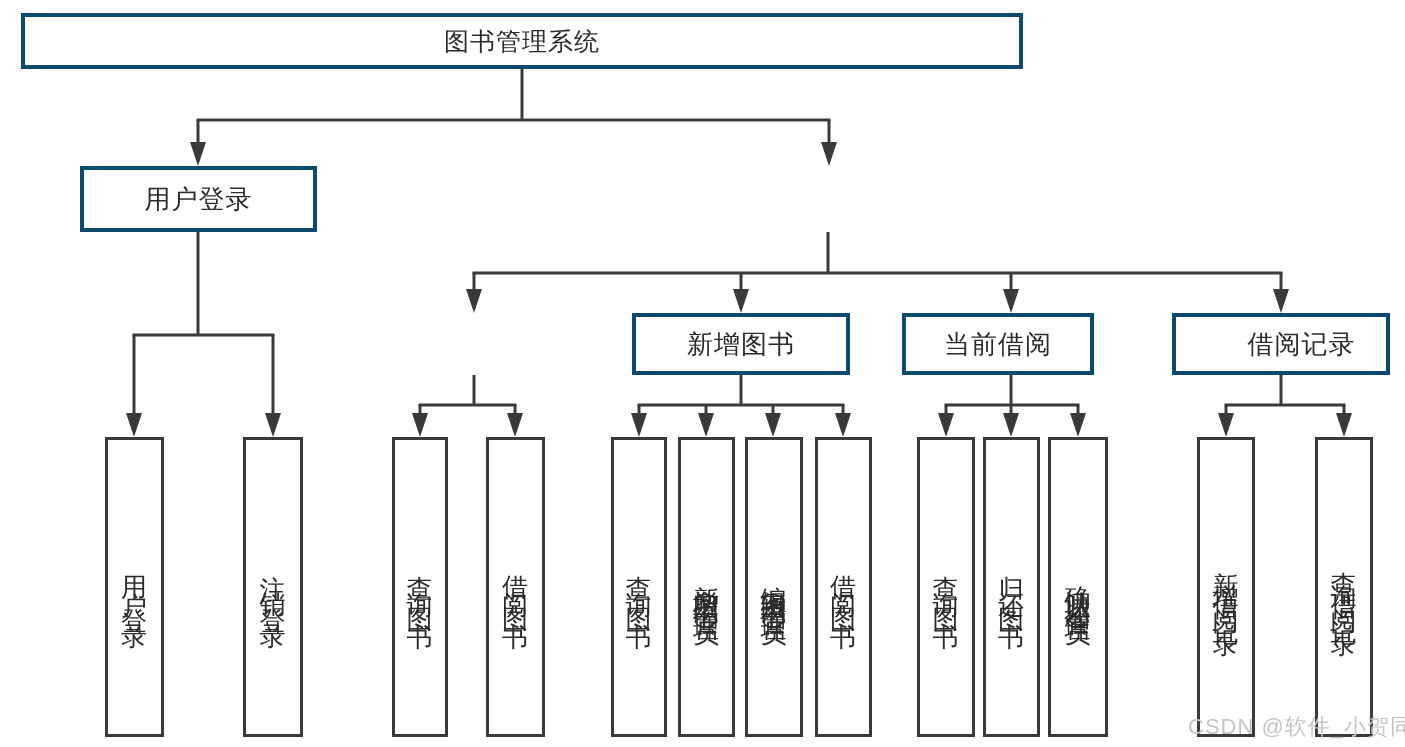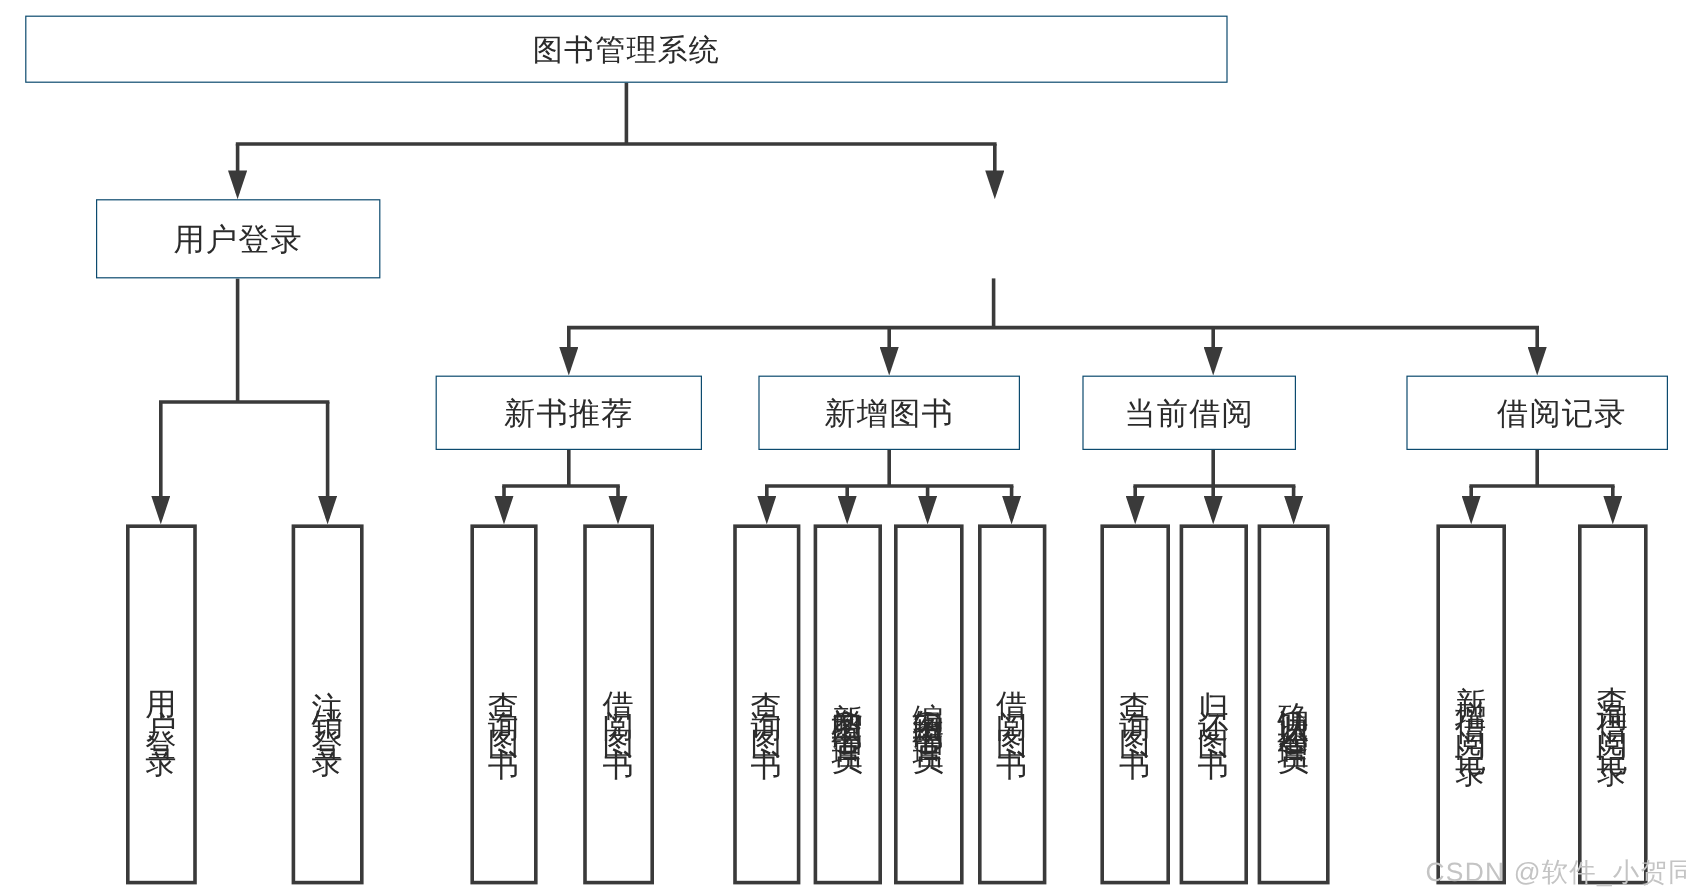--- a/index.html
+++ b/index.html
@@ -16,21 +16,21 @@
     overflow: hidden;
   }
   .connectors {
     position: absolute;
     left: 0;
     top: 0;
   }
   .hbox {
     position: absolute;
     box-sizing: border-box;
-    border: 1px solid #0c4a6e;
+    border: 4px solid #0c4a6e;
     background: #ffffff;
     display: flex;
     align-items: center;
     justify-content: center;
   }
   .htext {
     font-size: 26px;
     color: #2b2b2b;
     letter-spacing: 1px;
     white-space: nowrap;
@@ -126,27 +126,24 @@
   </svg>
 
   <div class="hbox" style="left:21px; top:13px; width:1002px; height:56px;">
     <span class="htext title">图书管理系统</span>
   </div>
 
   <div class="hbox" style="left:80px; top:166px; width:237px; height:66px;">
     <span class="htext">用户登录</span>
   </div>
 
-  <div class="hbox" style="left:363px; top:313px; width:222px; height:62px;">
-    <span class="htext">新书推荐</span>
-  </div>
   <div class="hbox" style="left:632px; top:313px; width:218px; height:62px;">
     <span class="htext">新增图书</span>
   </div>
-  <div class="hbox" style="left:902px; top:313px; width:178px; height:62px;">
+  <div class="hbox" style="left:902px; top:313px; width:192px; height:62px;">
     <span class="htext">当前借阅</span>
   </div>
   <div class="hbox" style="left:1172px; top:313px; width:218px; height:62px;padding-left:41px;">
     <span class="htext">借阅记录</span>
   </div>
 
   <div class="vbox" style="left:105px; width:59px;">
     <span class="vtext sp4">用户登录</span>
   </div>
   <div class="vbox" style="left:243px; width:60px;">

